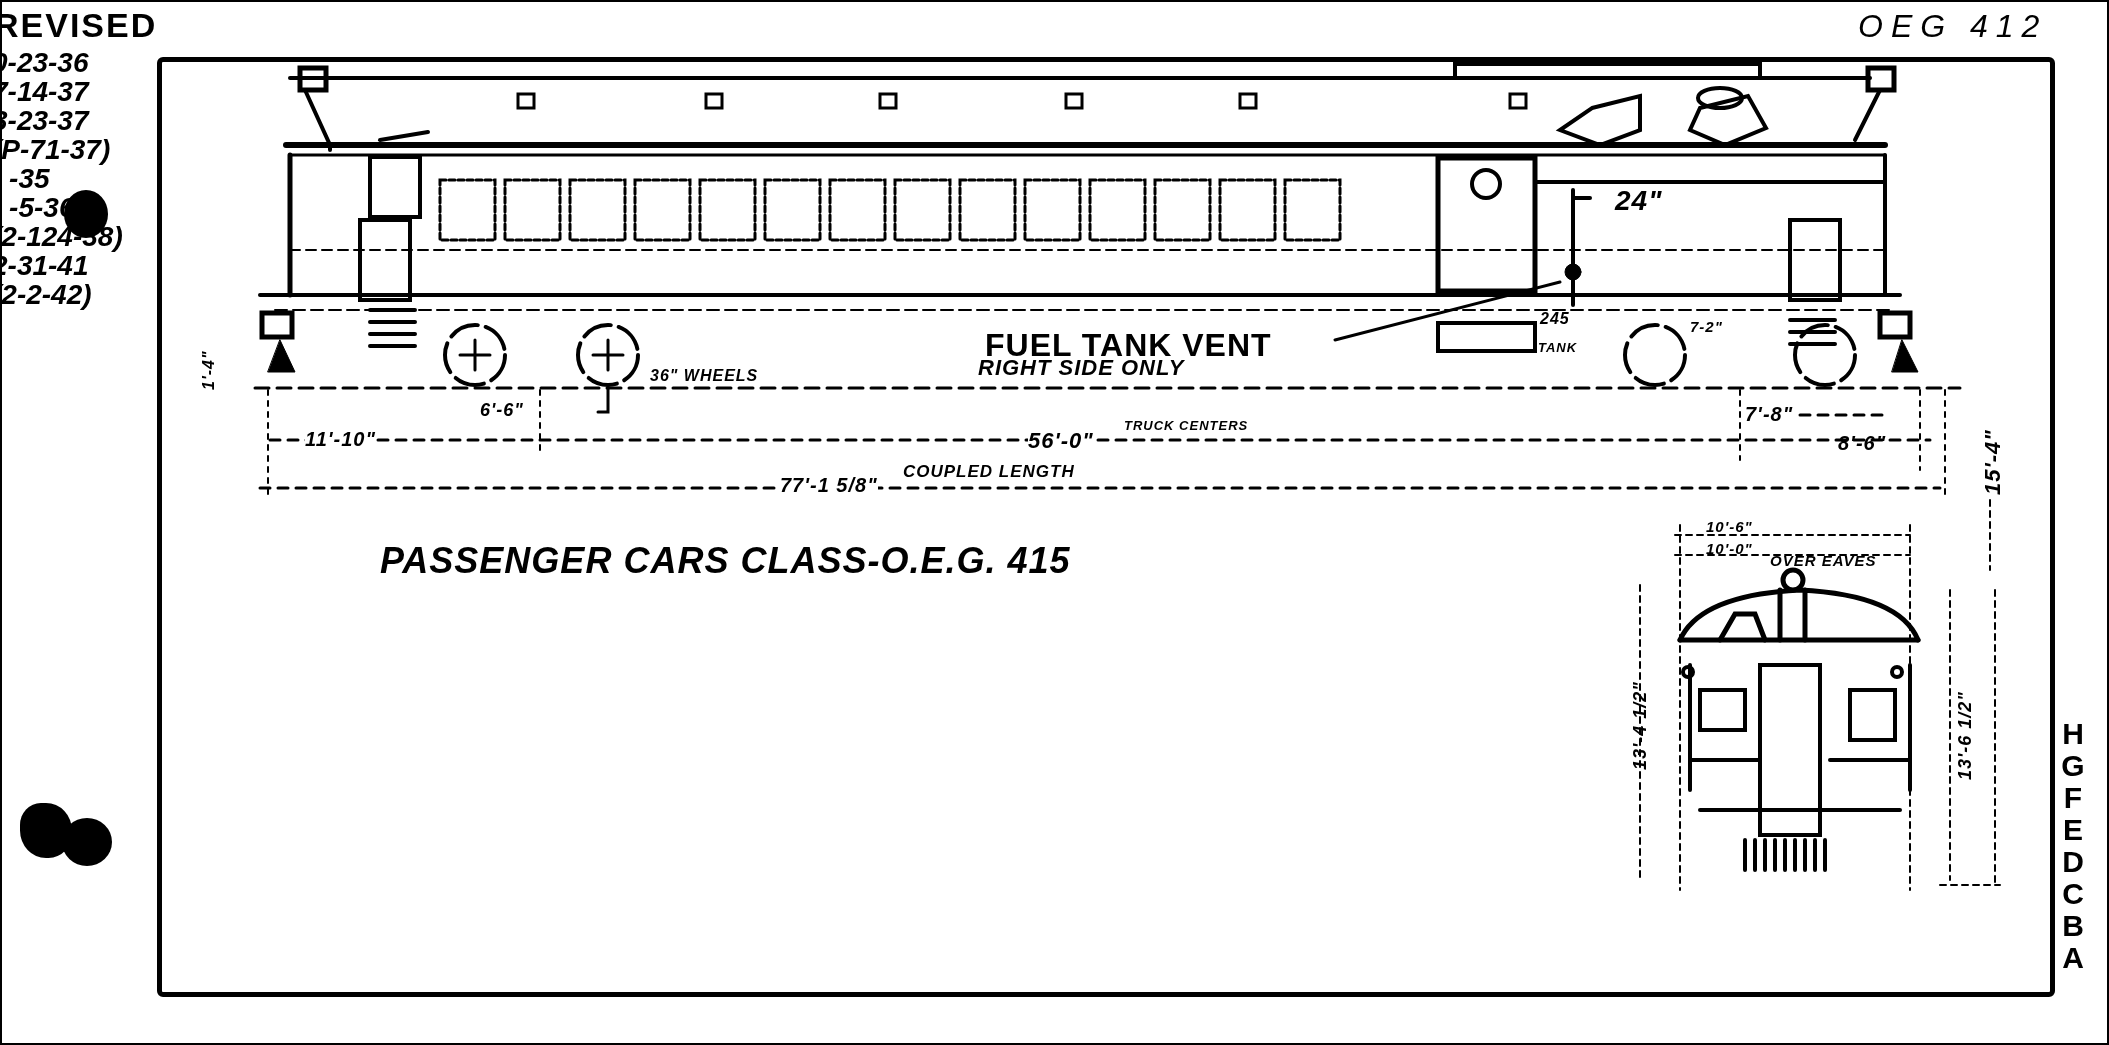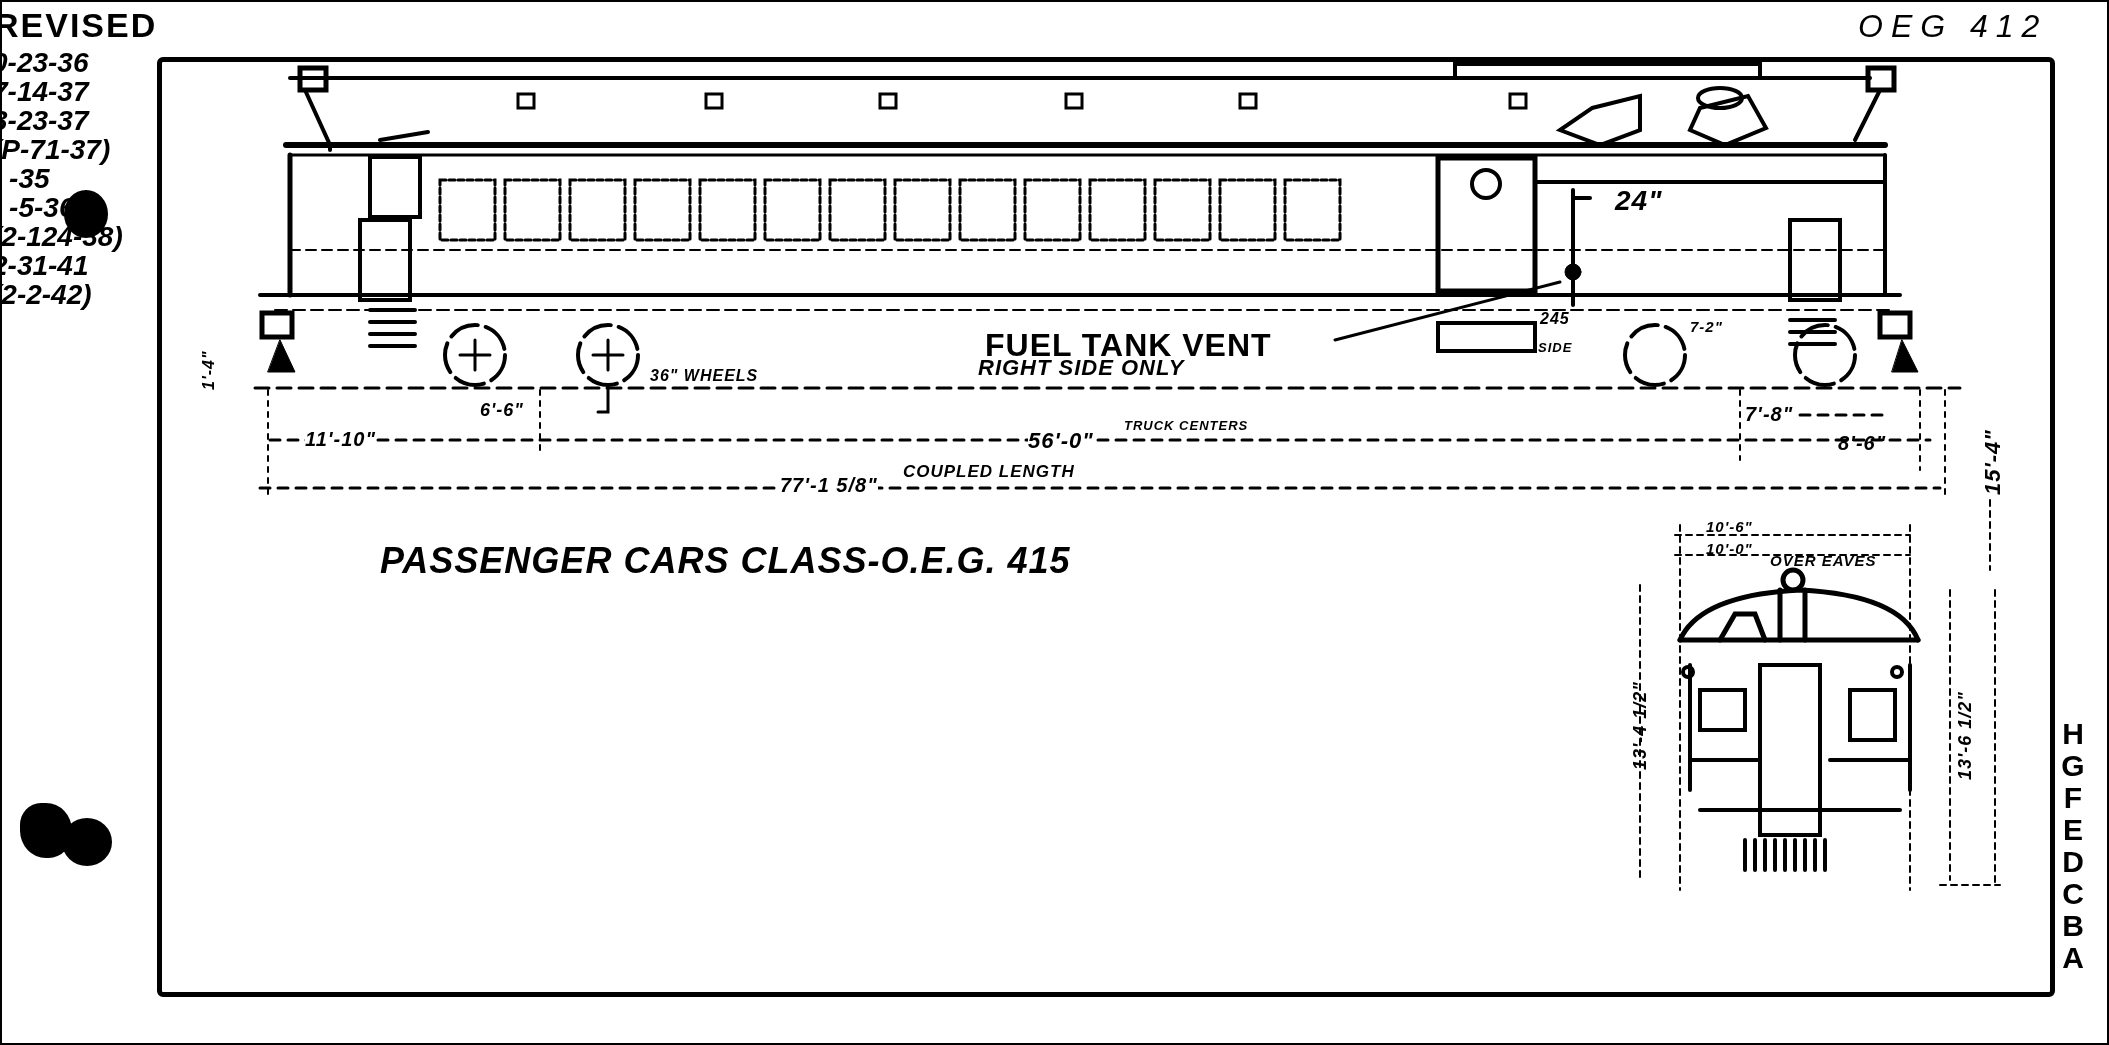--- a/index.html
+++ b/index.html
@@ -173,21 +173,21 @@
         <path d="M1990 500 L1990 570"></path>
         <path d="M1940 885 L2000 885"></path>
       </g>
     </g>
   </svg>
 
   <div class="lbl" style="left:985px;top:327px;font-size:32px;font-style:normal;text-align:center;">FUEL TANK VENT</div>
   <div class="lbl" style="left:978px;top:355px;font-size:22px;">RIGHT SIDE ONLY</div>
   <div class="lbl" style="left:1615px;top:185px;font-size:28px;">24"</div>
   <div class="lbl" style="left:1540px;top:310px;font-size:16px;">245</div>
-  <div class="lbl" style="left:1538px;top:340px;font-size:13px;">SIDE</div>
+  <div class="lbl" style="left:1538px;top:340px;font-size:13px;">TANK</div>
   <div class="lbl" style="left:650px;top:367px;font-size:16px;">36" WHEELS</div>
 
   <div class="lbl" style="left:305px;top:428px;font-size:20px;background:#fff;">11'-10"</div>
   <div class="lbl" style="left:480px;top:400px;font-size:18px;">6'-6"</div>
   <div class="lbl" style="left:1028px;top:428px;font-size:22px;background:#fff;">56'-0"</div>
   <div class="lbl" style="left:1124px;top:418px;font-size:13px;">TRUCK CENTERS</div>
   <div class="lbl" style="left:780px;top:474px;font-size:20px;background:#fff;">77'-1 5/8"</div>
   <div class="lbl" style="left:903px;top:462px;font-size:17px;">COUPLED LENGTH</div>
   <div class="lbl" style="left:1745px;top:403px;font-size:20px;">7'-8"</div>
   <div class="lbl" style="left:1838px;top:432px;font-size:20px;">8'-6"</div>

